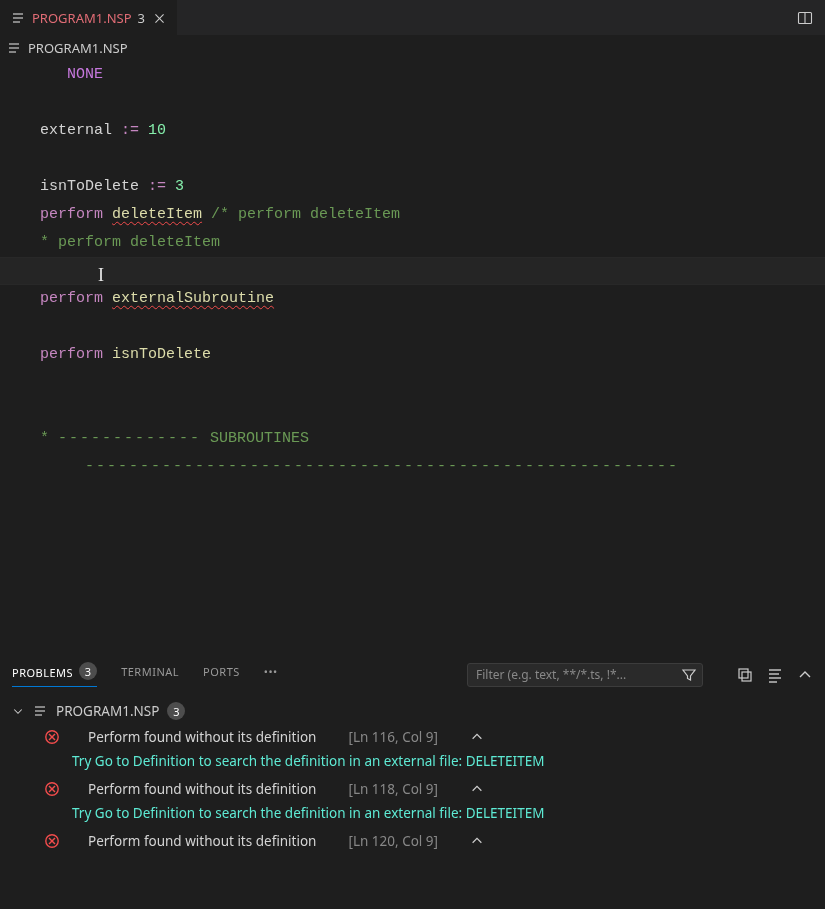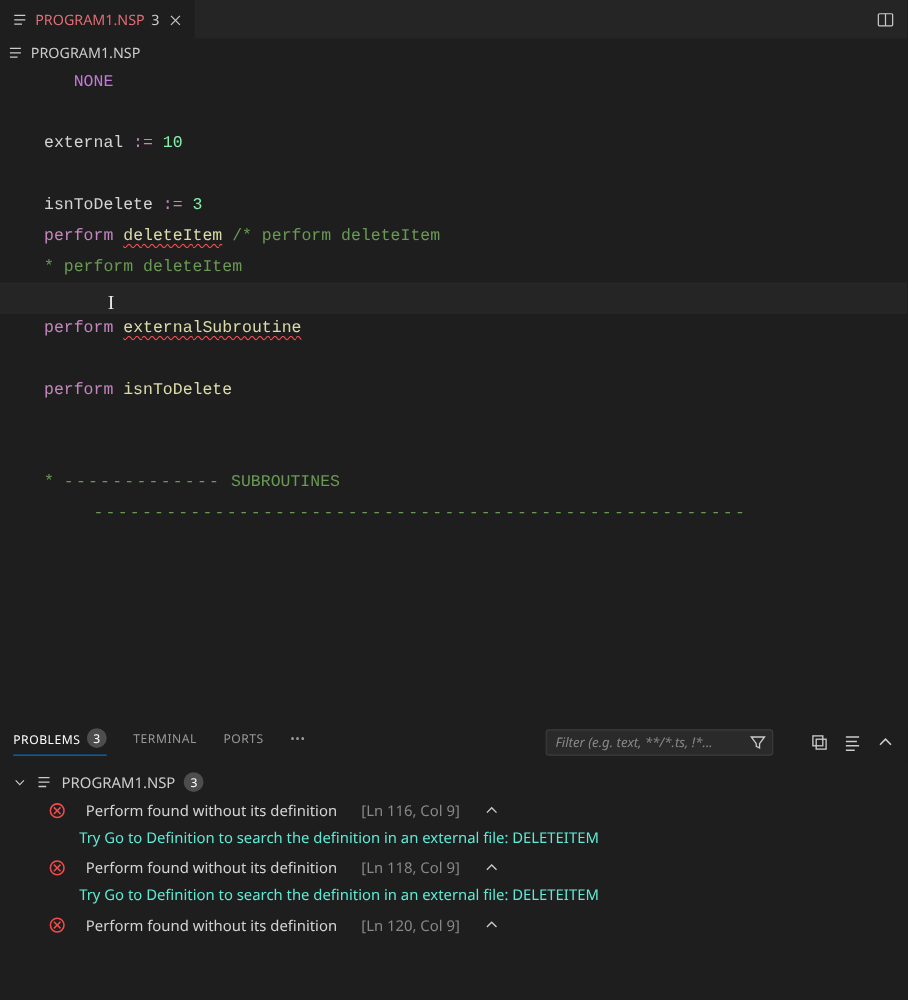--- a/index.html
+++ b/index.html
@@ -72,42 +72,42 @@
   .panel-tab { display:flex; align-items:flex-end; gap:6px; cursor:pointer; color:#999999; padding-bottom:6px; border-bottom:1px solid transparent; text-transform:uppercase; }
   .panel-tab.active { color:#ffffff; border-bottom:1px solid #0078d4; }
   .panel-tab .count {
     min-width:18px; height:18px; border-radius:9px; background:#4d4d4d;
     color:#ffffff; font-size:11px; display:flex; align-items:center; justify-content:center;
     padding:0 5px;
   }
   .panel-tab.more { cursor:pointer; }
   .panel-tabs .spacer { flex:1; }
   .panel-filter {
-    width:207px; height:24px; background:#2a2a2a; border:1px solid #3c3c3c;
+    width:236px; height:24px; background:#2a2a2a; border:1px solid #3c3c3c;
     border-radius:3px; color:#cccccc; padding:0 28px 0 8px;
-    font-family:inherit; font-size:12px;font-style:italic;
+    font-family:inherit; font-size:12px;
   }
   .panel-filter::placeholder { color:#888888; }
   .filter-wrap { position:relative; }
   .filter-wrap .funnel {
     position:absolute; right:6px; top:4px; width:16px; height:16px;
     cursor:pointer; color:#cccccc;
   }
   .panel-actions { display:flex; gap:14px; margin-left:10px; }
   .panel-actions > * { width:16px; height:16px; cursor:pointer; color:#cccccc; }
 
   .panel-body { flex:1; overflow:auto; padding:6px 0; font-size:13.5px; }
   .prob-file { display:flex; align-items:center; gap:8px; padding:4px 12px; cursor:pointer; }
   .prob-file .chev { width:12px; height:12px; }
   .prob-file .file-icon { width:16px; height:16px; }
   .prob-file .count {
     min-width:18px; height:18px; border-radius:9px; background:#4d4d4d;
     color:#ffffff; font-size:11px; display:flex; align-items:center; justify-content:center;
   }
-  .prob-item { padding:4px 15px 4px 44px; display:flex; align-items:center; gap:18px; cursor:pointer; }
+  .prob-item { padding:4px 15px 4px 44px; display:flex; align-items:center; gap:28px; cursor:pointer; }
   .prob-item .err-icon { width:16px; height:16px; flex-shrink:0; }
   .prob-item .msg { color:#d4d4d4; }
   .prob-item .loc { color:#888888; margin-left:4px; }
   .prob-item .expand { width:14px; height:14px; margin-left:4px; }
   .prob-detail { padding:2px 12px 6px 72px; color:#5eead4; }
 
   svg { display:block; }
 </style>
 </head>
 <body>

